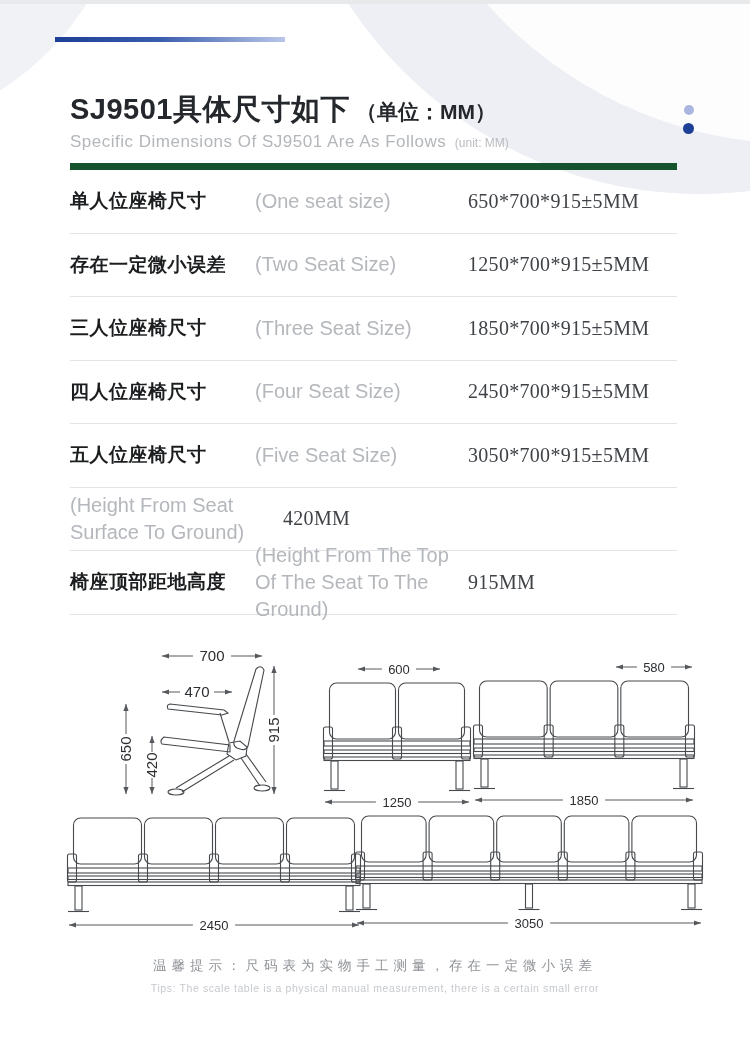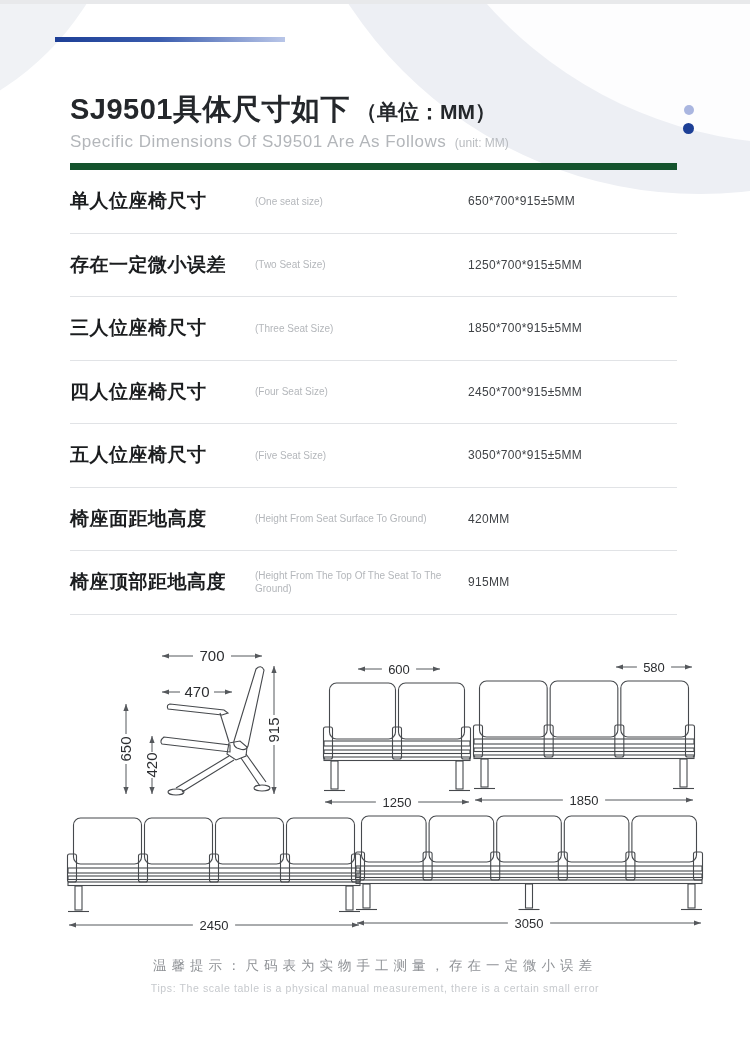--- a/index.html
+++ b/index.html
@@ -19,22 +19,22 @@
   .subtitle-row{position:absolute;left:70px;top:128px;white-space:nowrap;}
   .subtitle-en{font-size:17px;color:#b3b6ba;letter-spacing:0.5px;}
   .subtitle-unit{font-size:12px;color:#b9bcc0;margin-left:4px;}
   .decor-dot{position:absolute;border-radius:50%;}
   .dot-light{left:684px;top:101px;width:10px;height:10px;}
   .dot-dark{left:683px;top:119px;width:11px;height:11px;}
   
   .spec-table{position:absolute;left:70px;top:159px;width:607px;border-top:7px solid #14532d;}
   .t-row{display:flex;align-items:center;height:62.5px;border-bottom:1px solid #e1e3e6;}
   .t-cn{width:185px;font-size:19px;font-weight:bold;color:#1b1d1f;letter-spacing:0.5px;flex:none;}
-  .t-en{width:213px;font-size:10px;color:#b4b7bb;line-height:1.35;flex:none;}
-  .t-val{font-size:12px;color:#3f4246;letter-spacing:0.3px;flex:none;}
+  .t-en{width:213px;font-size:20px;color:#b4b7bb;line-height:1.35;flex:none;}
+  .t-val{font-size:20px;color:#3f4246;letter-spacing:0.3px;flex:none;font-family:Liberation Serif, serif;}
   
   .diagrams{position:absolute;left:0;top:8px;width:705px;height:1053px;pointer-events:none;border-radius:29px;}
   .diagrams svg{position:absolute;overflow:visible;}
   svg .ln{stroke:#46494d;stroke-width:1.1;fill:none;}
   svg .fillp{fill:none;stroke:#46494d;stroke-width:1.1;}
   svg .dim{stroke:#55585c;stroke-width:1;fill:none;}
   svg .ah{fill:#55585c;stroke:none;}
   svg text{font-family:"Liberation Sans","DejaVu Sans",sans-serif;fill:#2c2e31;}
   svg .dl{font-size:15px;text-anchor:middle;}
   
@@ -82,21 +82,20 @@
       <div class="t-cn">四人位座椅尺寸</div>
       <div class="t-en">(Four Seat Size)</div>
       <div class="t-val">2450*700*915±5MM</div>
     </div>
     <div class="t-row">
       <div class="t-cn">五人位座椅尺寸</div>
       <div class="t-en">(Five Seat Size)</div>
       <div class="t-val">3050*700*915±5MM</div>
     </div>
     <div class="t-row">
-      <div class="t-cn">椅座面距地高度</div>
       <div class="t-en">(Height From Seat Surface To Ground)</div>
       <div class="t-val">420MM</div>
     </div>
     <div class="t-row">
       <div class="t-cn">椅座顶部距地高度</div>
       <div class="t-en">(Height From The Top Of The Seat To The Ground)</div>
       <div class="t-val">915MM</div>
     </div>
   </div>
 

